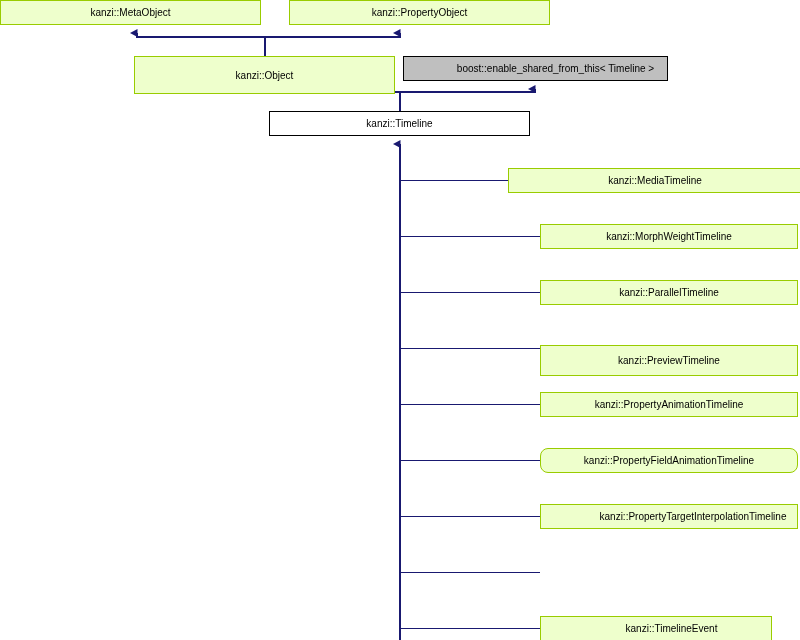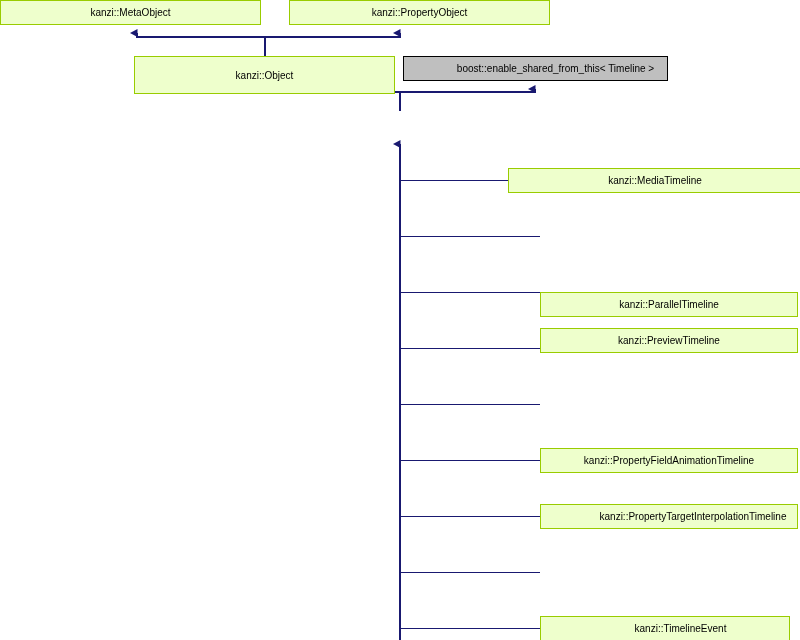--- a/index.html
+++ b/index.html
@@ -109,41 +109,50 @@
   </div>
 
   <div class="node node-base" style="left:134px;top:56px;  width:261px; height:38px;">
     <span class="node-label">kanzi::Object</span>
   </div>
 
   <div class="node node-external" style="left:403px;top:56px; width:265px; height:25px;">
     <span class="node-label">boost::enable_shared_from_this&lt; Timeline &gt;</span>
   </div>
 
+  <div class="node node-current" style="left:269px;top:111px; width:261px; height:25px;">
+    <span class="node-label">kanzi::Timeline</span>
+  </div>
 
   <div class="node node-derived" style="left:508px;top:168px; width:294px; height:25px;">
     <span class="node-label">kanzi::MediaTimeline</span>
   </div>
 
+  <div class="node node-derived" style="left:540px;top:224px; width:258px; height:25px;">
+    <span class="node-label">kanzi::MorphWeightTimeline</span>
+  </div>
 
-  <div class="node node-derived" style="left:540px;top:292px; width:258px; height:25px;">
+  <div class="node node-derived" style="left:540px;top:280px; width:258px; height:25px;">
     <span class="node-label">kanzi::ParallelTimeline</span>
   </div>
 
-  <div class="node node-derived" style="left:540px;top:328px; width:258px; height:25px;">
+  <div class="node node-derived" style="left:540px;top:345px; width:258px; height:31px;">
     <span class="node-label">kanzi::PreviewTimeline</span>
   </div>
 
+  <div class="node node-derived" style="left:540px;top:392px; width:258px; height:25px;">
+    <span class="node-label">kanzi::PropertyAnimationTimeline</span>
+  </div>
 
-  <div class="node node-derived" style="left:540px;top:448px; width:258px; height:25px;">
+  <div class="node node-derived" style="left:540px;top:448px; width:258px; height:25px;border-radius:8px;">
     <span class="node-label">kanzi::PropertyFieldAnimationTimeline</span>
   </div>
 
   <div class="node node-derived" style="left:540px;top:504px; width:258px; height:25px;padding-left:48px;">
     <span class="node-label">kanzi::PropertyTargetInterpolationTimeline</span>
   </div>
 
 
-  <div class="node node-derived" style="left:540px;top:616px; width:250px; height:25px;padding-left:31px;">
+  <div class="node node-derived" style="left:540px;top:616px; width:232px; height:25px;padding-left:31px;">
     <span class="node-label">kanzi::TimelineEvent</span>
   </div>
 
 </div>
 
 </body></html>

